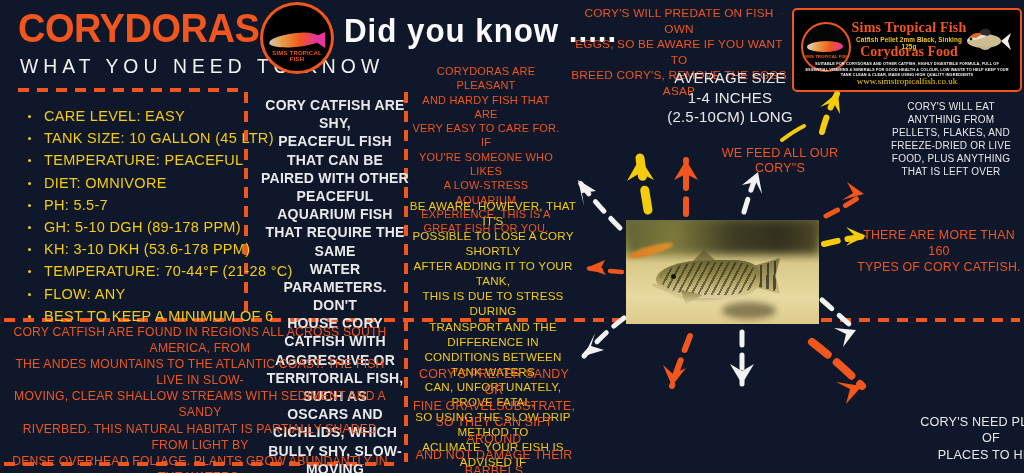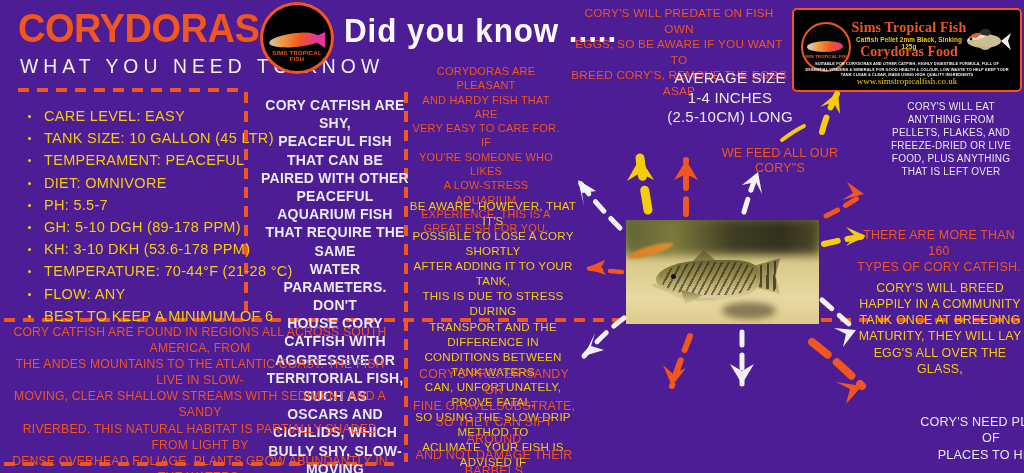--- a/index.html
+++ b/index.html
@@ -3,21 +3,21 @@
 <meta charset="utf-8">
 <style>
   html,body{margin:0;padding:0;background:#000;}
   body{
     font-family:"Liberation Sans", sans-serif;
     -webkit-font-smoothing:none;
   }
   #page{
     position:relative;
     width:1024px;height:473px;
-    background:#4c1d95;
+    background:#0f172a;
     overflow:hidden;
   }
   
   .txt{
     position:absolute;
     font-family:"Liberation Sans Narrow","Liberation Sans",sans-serif;
     font-stretch:condensed;
     transform-origin:left top;
     letter-spacing:.2px;
     line-height:1.12;
@@ -255,21 +255,21 @@
 
   <div class="dash-h" style="left:18px;top:88px;width:228px;"></div>
   <div class="dash-h" style="left:4px;top:318px;width:1016px;"></div>
   <div class="dash-h" style="left:4px;top:462px;width:390px;"></div>
   <div class="dash-v" style="left:244px;top:92px;height:222px;"></div>
   <div class="dash-v" style="left:404px;top:92px;height:370px;"></div>
 
   <ul id="bullets">
     <li>CARE LEVEL: EASY</li>
     <li>TANK SIZE: 10 GALLON  (45 LTR)</li>
-    <li>TEMPERAMENT: PEACEFUL</li>
+    <li>TEMPERATURE: PEACEFUL</li>
     <li>DIET: OMNIVORE</li>
     <li>PH: 5.5-7</li>
     <li>GH:  5-10 DGH (89-178 PPM)</li>
     <li>KH: 3-10 DKH (53.6-178 PPM)</li>
     <li>TEMPERATURE: 70-44°F (21-28 °C)</li>
     <li>FLOW: ANY</li>
     <li>BEST TO KEEP A MINIMUM OF 6</li>
   </ul>
 
   <div class="txt white" style="left:260px;top:96px;width:150px;font-size:14px;line-height:1.30;font-weight:bold;">CORY CATFISH ARE SHY,
@@ -331,26 +331,20 @@
   <div class="txt white" style="left:880px;top:100px;width:142px;font-size:10px;line-height:1.30;">CORY'S WILL EAT
 ANYTHING FROM
 PELLETS, FLAKES, AND
 FREEZE-DRIED OR LIVE
 FOOD, PLUS ANYTHING
 THAT IS LEFT OVER</div>
 
   <div class="txt orange" style="left:856px;top:228px;width:166px;font-size:12.4px;line-height:1.28;">THERE ARE MORE THAN 160
 TYPES OF CORY CATFISH.</div>
 
-  <div class="txt yellow" style="left:858px;top:280px;width:164px;font-size:12.4px;line-height:1.30;">CORY'S WILL BREED
-HAPPILY IN A COMMUNITY
-TANK ONCE AT BREEDING
-MATURITY, THEY WILL LAY
-EGG'S ALL OVER THE
-GLASS,</div>
 
 
 
   <div class="txt white" style="left:912px;top:414px;width:158px;font-size:12.6px;line-height:1.30;">CORY'S NEED PLENTY OF
 PLACES TO HIDE</div>
 
   <div id="photo">
     <div class="blur-top"></div>
     <div class="plant"></div>
     <div class="shadow"></div>

